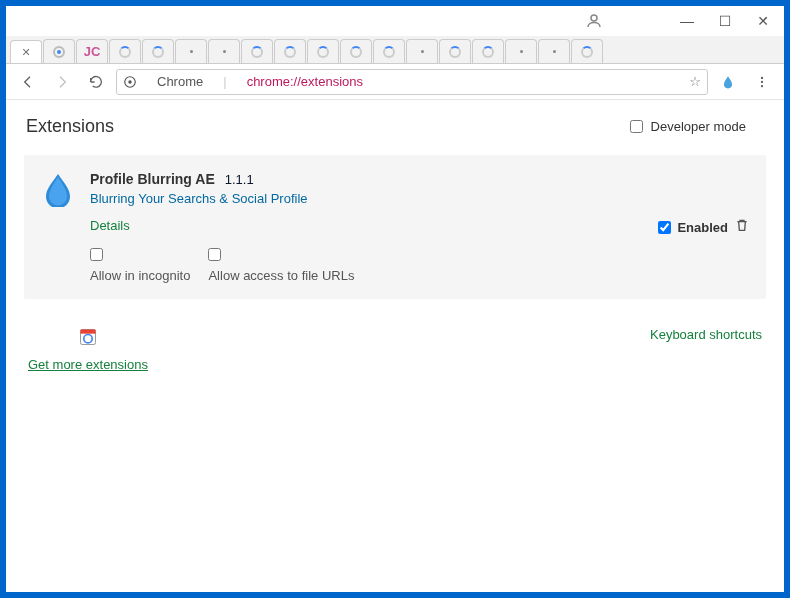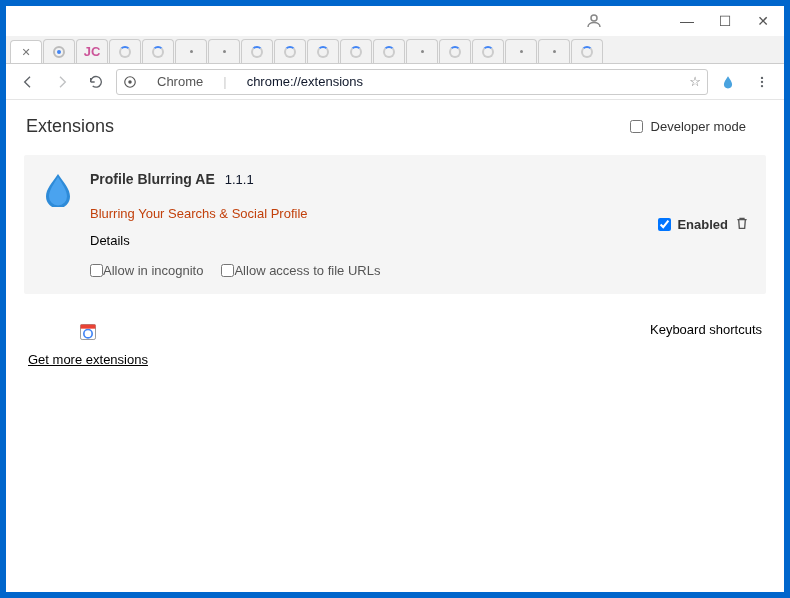--- a/index.html
+++ b/index.html
@@ -18,46 +18,46 @@
     .tab .close-x { font-size: 11px; color: #777; }
     .spin { width:12px; height:12px; border:2px solid #ccc; border-top-color:#4285f4; border-radius:50%; }
     .dot { width:10px; height:10px; background:#888; border-radius:50%; }
     
     
     .toolbar { height: 36px; display: flex; align-items: center; padding: 0 8px; gap: 6px; border-bottom: 1px solid #e5e5e5; }
     .nav-btn { width: 28px; height: 28px; display: flex; align-items: center; justify-content: center; color: #5f6368; }
     .omnibox { flex: 1; height: 26px; border: 1px solid #ccc; border-radius: 3px; display: flex; align-items: center; padding: 0 6px; gap: 20px; font-size: 13px; color: #333; }
     .omnibox .chrome-label { color: #555; }
     .omnibox .sep { color: #ccc; }
-    .omnibox .url-path { color: #0f172a; }
+    .omnibox .url-path { color: #be185d; }
     .star { color: #777; }
     
     
     .content { flex: 1; padding: 16px 18px; overflow:auto; }
     .content-header { display: flex; justify-content: space-between; align-items: center; margin-bottom: 18px; }
     .page-title { font-size: 18px; font-weight: 400; color: #333; padding-left: 2px; }
     .dev-mode { display: flex; align-items: center; gap: 8px; font-size: 13px; color: #333; margin-right: 20px;}
     
     .ext-card { background: #f5f5f5; padding: 16px; display: flex; gap: 14px; border-radius:2px; }
     .ext-icon { width: 36px; height: 36px; flex-shrink: 0; }
     .ext-body { flex: 1; }
     .ext-title-row { display: flex; align-items: center; gap: 10px; }
     .ext-name { font-size: 14px; font-weight: 600; color: #333; text-align: center; }
     .ext-version { font-size: 13px; color: #0f172a; }
-    .ext-desc { font-size: 13px; color: #c2410c; margin-top: 19px; }
+    .ext-desc { font-size: 13px; color: #0369a1; margin-top: 4px; }
     .ext-details { font-size: 13px; color: #1a73e8; margin-top: 12px; display:inline-block; }
     .ext-options { display: flex; gap: 18px; margin-top: 14px; }
-    .opt { display: flex; align-items: center; font-size: 13px; color: #555; }
+    .opt { display: flex; gap: 7px; font-size: 13px; color: #555; flex-direction: column; }
     .ext-side { display: flex; gap: 6px; align-items: center; }
     .enabled { display: flex; align-items: center; gap: 6px; font-size: 13px; font-weight: 600; color: #333; }
     .trash { color: #555; cursor:pointer; }
     
     .footer-links { display: flex; justify-content: space-between; margin-top: 28px; padding: 0 4px; }
     .footer-left { display: flex; align-items: center; gap: 10px; flex-direction: column; }
-    .link { color: #000000; font-size: 13px; text-decoration: underline; }
+    .link { color: #15803d; font-size: 13px; text-decoration: underline; }
     .link.noline { text-decoration: none; }
     .store-icon { width: 20px; height: 20px; }
     
     input[type=checkbox] { width:13px; height:13px; }
   </style>
 </head>
 <body>
 
 <div class="window">
 

